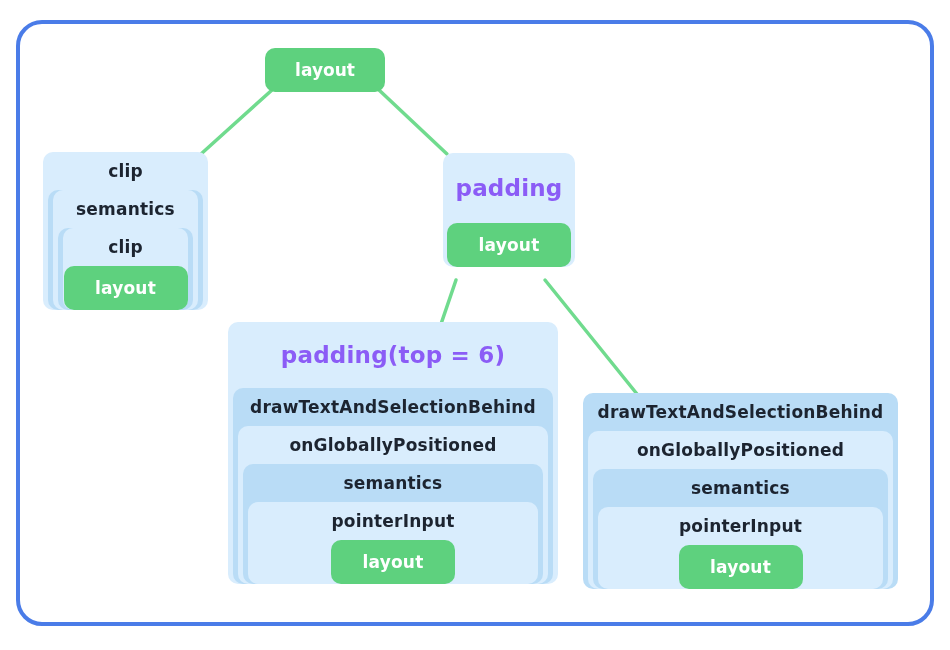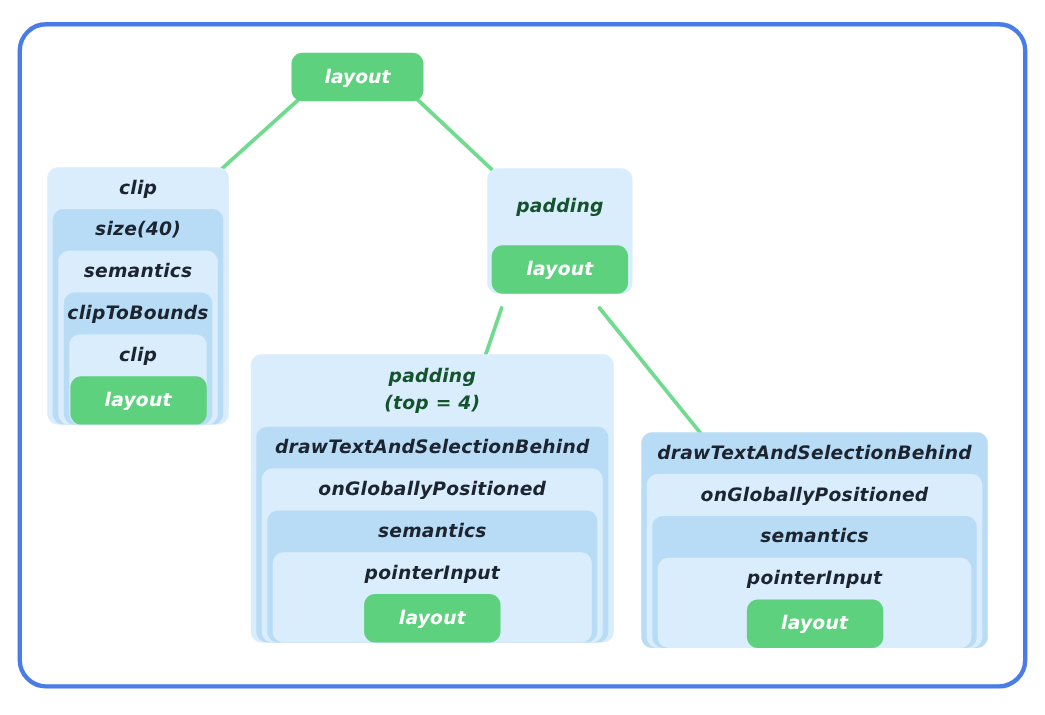--- a/index.html
+++ b/index.html
@@ -7,21 +7,20 @@
     padding: 0;
     background: #ffffff;
     font-family: "DejaVu Sans", "Liberation Sans", sans-serif;
   }
   #canvas {
     position: relative;
     width: 950px;
     height: 650px;
     background: #ffffff;
     overflow: hidden;
-    font-style: italic;
   }
   
   #frame {
     position: absolute;
     left: 16px;
     top: 20px;
     width: 918px;
     height: 606px;
     box-sizing: border-box;
     border: 4px solid #4a7ce8;
@@ -57,28 +56,28 @@
     justify-content: center;
     font-weight: bold;
     font-size: 17px;
     letter-spacing: 0.2px;
     color: #1c2430;
     white-space: nowrap;
   }
   .lbl2 {
     height: 70px;
     display: flex;
-    flex-direction: column;
+    flex-direction: row;
     align-items: center;
     justify-content: center;
     line-height: 25px;
     font-weight: bold;
-    font-size: 17px;
+    font-size: 23px;
     letter-spacing: 0.2px;
-    color: #14532d;
+    color: #8b5cf6;
     white-space: nowrap;
   }
   .lbl2.short { height: 66px; }
   .leaf {
     width: 124px;
     height: 44px;
     margin: 0 auto 5px;
     background: #5ed17e;
     border-radius: 10px;
     display: flex;
@@ -125,25 +124,23 @@
     <line x1="456" y1="280" x2="441" y2="324" stroke="#70db8e" stroke-width="3.5" stroke-linecap="round"></line>
     <line x1="545" y1="280" x2="637" y2="394" stroke="#70db8e" stroke-width="3.5" stroke-linecap="round"></line>
   </svg>
 
   <div id="root-box">layout</div>
 
   <div class="node" id="node-clip">
     <div class="chip c-light">
       <div class="lbl">clip</div>
       <div class="chip c-mid">
-        <div class="lbl">size(40)</div>
         <div class="chip c-light">
           <div class="lbl">semantics</div>
           <div class="chip c-mid">
-            <div class="lbl">clipToBounds</div>
             <div class="chip c-light">
               <div class="lbl">clip</div>
               <div class="leaf">layout</div>
             </div>
           </div>
         </div>
       </div>
     </div>
   </div>
 
@@ -153,21 +150,21 @@
         <span>padding</span>
       </div>
       <div class="leaf mb12">layout</div>
     </div>
   </div>
 
   <div class="node" id="node-padding-top">
     <div class="chip c-light">
       <div class="lbl2 short">
         <span>padding</span>
-        <span>(top = 4)</span>
+        <span>(top = 6)</span>
       </div>
       <div class="chip c-mid">
         <div class="lbl">drawTextAndSelectionBehind</div>
         <div class="chip c-light">
           <div class="lbl">onGloballyPositioned</div>
           <div class="chip c-mid">
             <div class="lbl">semantics</div>
             <div class="chip c-light">
               <div class="lbl">pointerInput</div>
               <div class="leaf">layout</div>

